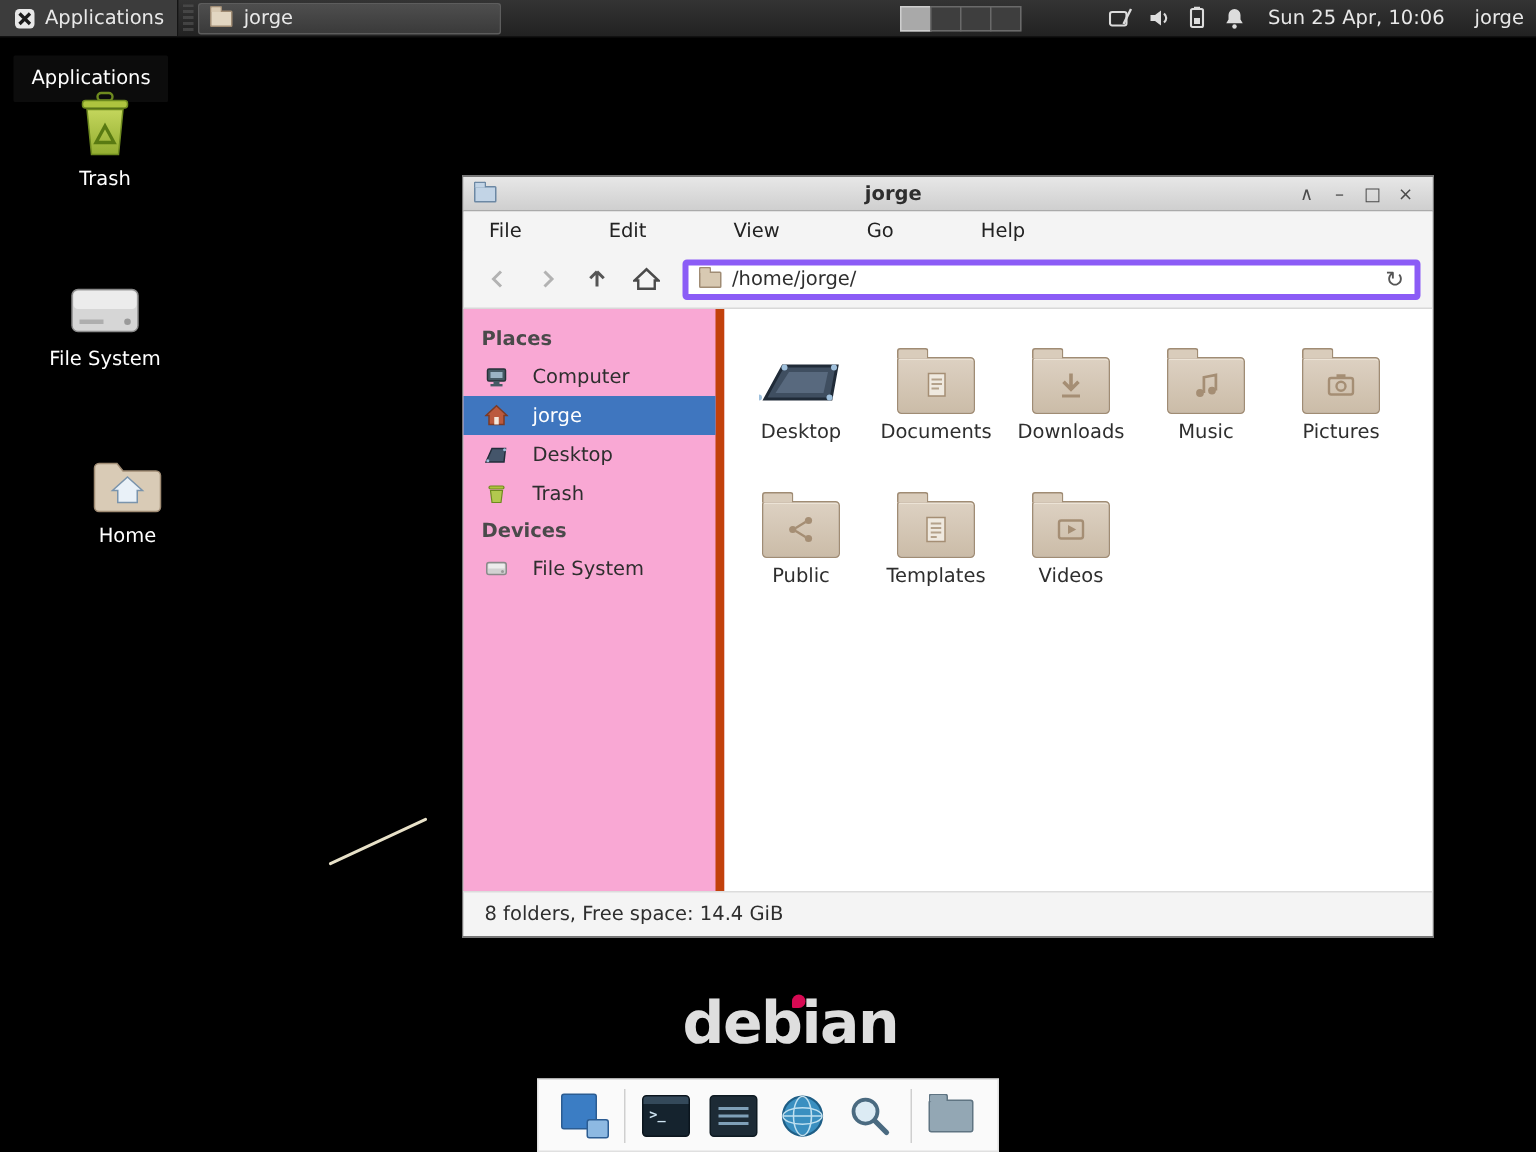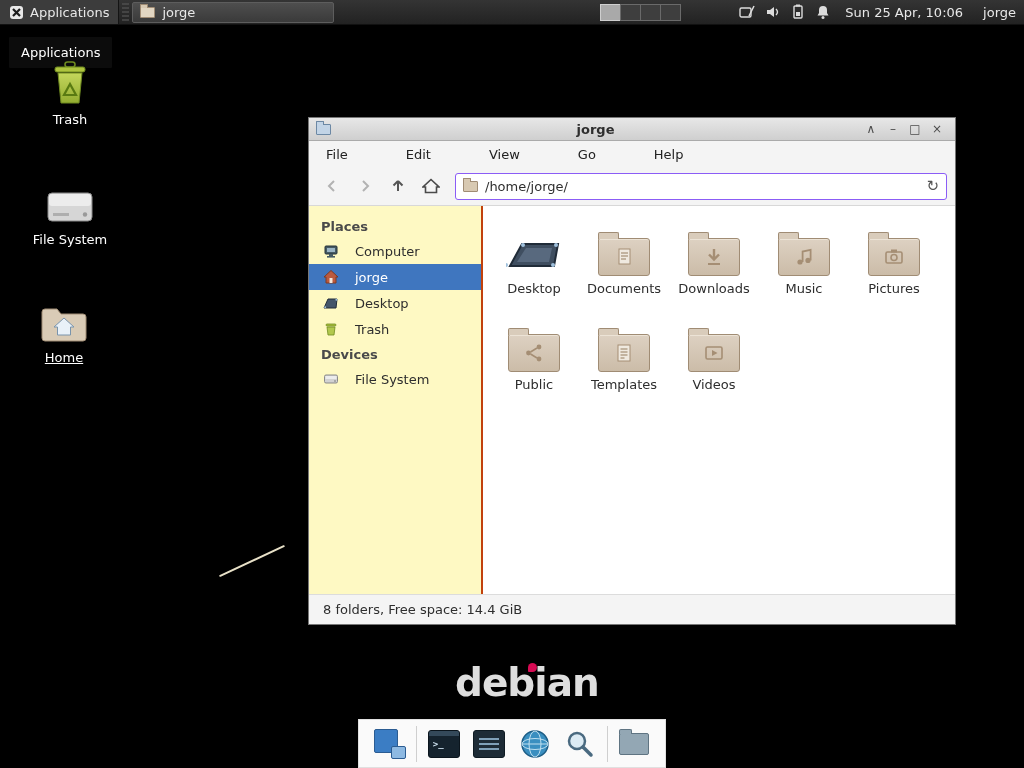--- a/index.html
+++ b/index.html
@@ -33,21 +33,21 @@
   .tooltip {
     position:absolute; left:8px; top:36px; background:#0c0c0c; color:#fff;
     padding:8px 12px; border-radius:2px; border:1px solid #000; font-size:13px;
   }
 
   
   .desk-icon { position:absolute; width:96px; text-align:center; color:#fff; text-shadow:0 1px 3px #000, 0 0 2px #000; }
   .desk-icon .ic { height:48px; display:flex; align-items:flex-end; justify-content:center; margin-bottom:6px; }
   .di-trash { left:22px; top:58px; }
   .di-fs { left:22px; top:178px; }
-  .di-home { left:16px; top:296px;text-decoration:underline; }
+  .di-home { left:37px; top:296px; }
 
   
   .stray-line { position:absolute; left:216px; top:560px; width:72px; height:2px; background:#e8e1c8; transform:rotate(-25deg); border-radius:1px; }
 
   
   .debian-logo { position:absolute; left:455px; top:660px; font-size:39px; font-weight:bold; letter-spacing:-1px; color:#dedede; }
   .debian-dot { position:absolute; left:73px; top:3px; width:9px; height:9px; background:#d70a53; border-radius:50% 50% 50% 10%; }
 
   
   .window {
@@ -62,28 +62,28 @@
   .titlebar .title { flex:1; text-align:center; font-weight:bold; color:#2e2e2e; }
   .winbtn { width:22px; text-align:center; color:#4c4c4c; font-size:12px; line-height:22px; cursor:default; }
   .menubar { height:26px; display:flex; align-items:center; padding-left:8px; background:#f4f4f4; flex:0 0 auto;gap:40px; }
   .menubar .mi { padding:4px 9px; color:#222; }
   .toolbar {
     height:39px; display:flex; align-items:center; padding:0 8px; gap:3px;
     background:#f4f4f4; border-bottom:1px solid #d8d8d8; flex:0 0 auto;
   }
   .tb-btn { width:30px; height:28px; display:flex; align-items:center; justify-content:center; border-radius:3px; }
   .pathbar {
-    flex:1; height:27px; margin-left:6px; background:#fff; border:1px solid #8b5cf6; border-radius:3px;
+    flex:1; height:27px; margin-left:6px; background:#fff; border:4px solid #8b5cf6; border-radius:3px;
     display:flex; align-items:center; padding:0 7px; gap:7px;
   }
   .pathbar input { flex:1; border:none; outline:none; font:13px "DejaVu Sans",sans-serif; color:#2e2e2e; background:transparent; }
   .reload { color:#555; font-size:15px; line-height:1; }
 
   .win-body { flex:1; display:flex; min-height:0; }
-  .sidebar { width:174px; background:#fef9c3; border-right:2px solid #c2410c; padding-top:8px; }
+  .sidebar { width:174px; background:#f9a8d4; border-right:6px solid #c2410c; padding-top:8px; }
   .sb-header { font-weight:bold; color:#4a4a4a; padding:5px 12px 4px; }
   .sb-row { height:26px; display:flex; align-items:center; gap:16px; padding-left:14px; color:#2e2e2e; }
   .sb-row.selected { background:#3f76bf; color:#fff; }
 
   .file-area { flex:1; background:#fff; padding:14px 0 0 6px; overflow:hidden; }
   .file-grid { display:grid; grid-template-columns:repeat(5,90px); row-gap:20px; }
   .fcell { width:90px; display:flex; flex-direction:column; align-items:center; color:#2e2e2e; }
   .fcell .icwrap { height:56px; display:flex; align-items:flex-end; justify-content:center; margin-bottom:5px; }
 
   .ficon { width:52px; height:38px; background:linear-gradient(180deg,#ddd1c2,#cbbca8); border:1px solid #a08c74;

